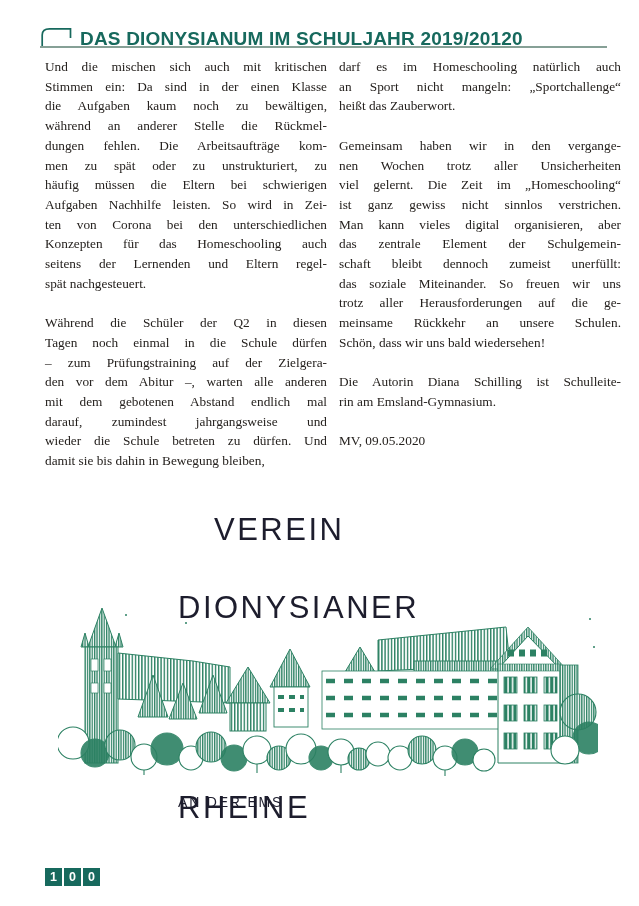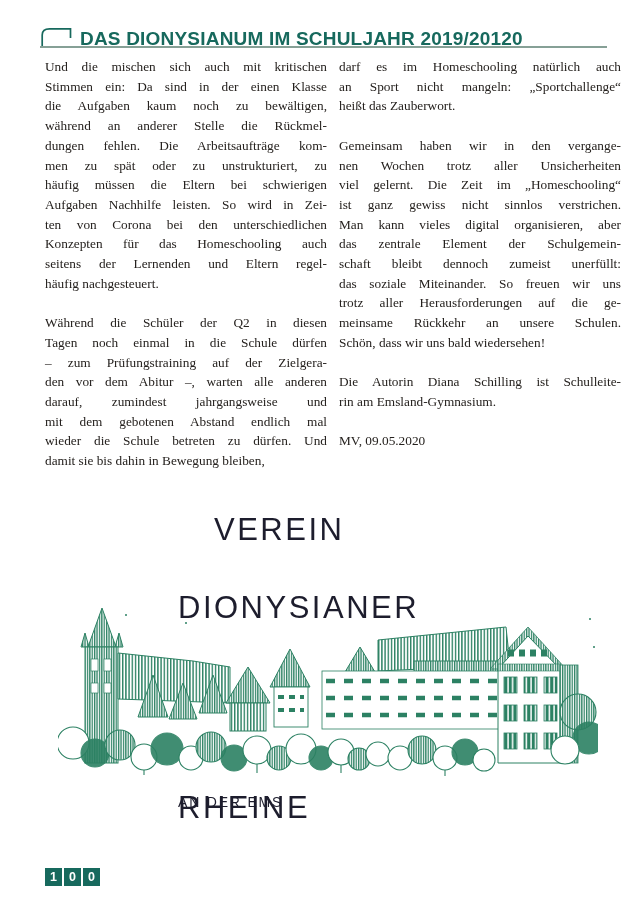--- a/index.html
+++ b/index.html
@@ -54,29 +54,29 @@
           <div class="line">Stimmen ein: Da sind in der einen Klasse</div>
           <div class="line">die Aufgaben kaum noch zu bewältigen,</div>
           <div class="line">während an anderer Stelle die Rückmel-</div>
           <div class="line">dungen fehlen. Die Arbeitsaufträge kom-</div>
           <div class="line">men zu spät oder zu unstrukturiert, zu</div>
           <div class="line">häufig müssen die Eltern bei schwierigen</div>
           <div class="line">Aufgaben Nachhilfe leisten. So wird in Zei-</div>
           <div class="line">ten von Corona bei den unterschiedlichen</div>
           <div class="line">Konzepten für das Homeschooling auch</div>
           <div class="line">seitens der Lernenden und Eltern regel-</div>
-          <div class="line last">häufig nachgesteuert.</div>
+          <div class="line last">spät nachgesteuert.</div>
         </div>
         <div class="para">
           <div class="line">Während die Schüler der Q2 in diesen</div>
           <div class="line">Tagen noch einmal in die Schule dürfen</div>
           <div class="line">– zum Prüfungstraining auf der Zielgera-</div>
           <div class="line">den vor dem Abitur –, warten alle anderen</div>
+          <div class="line">mit dem gebotenen Abstand endlich mal</div>
           <div class="line">darauf, zumindest jahrgangsweise und</div>
-          <div class="line">mit dem gebotenen Abstand endlich mal</div>
           <div class="line">wieder die Schule betreten zu dürfen. Und</div>
           <div class="line last">damit sie bis dahin in Bewegung bleiben,</div>
         </div>
       </div>
     <div class="col">
         <div class="para">
           <div class="line">darf es im Homeschooling natürlich auch</div>
           <div class="line">an Sport nicht mangeln: „Sportchallenge“</div>
           <div class="line last">heißt das Zauberwort.</div>
         </div>

